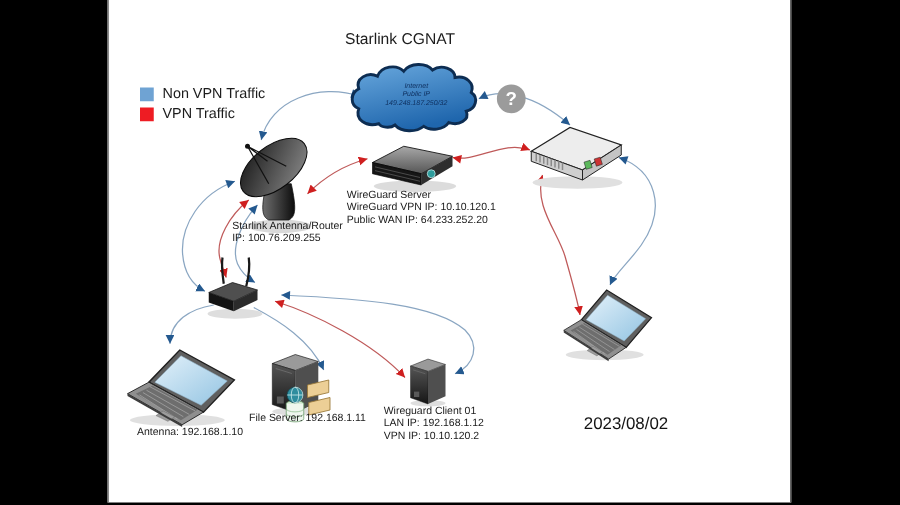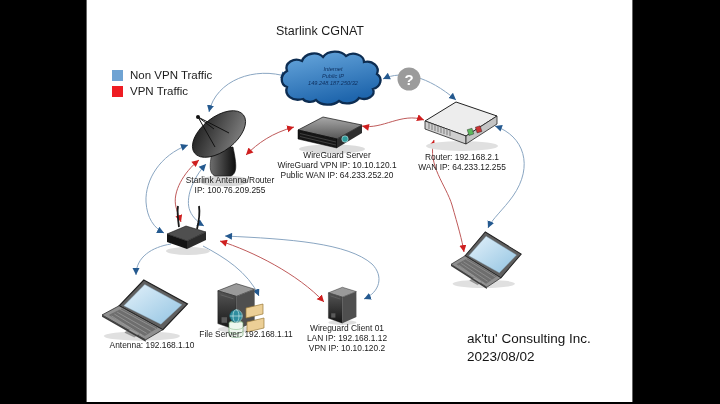--- a/index.html
+++ b/index.html
@@ -6,21 +6,21 @@
   .stage{position:relative;width:720px;height:404px;background:#000;overflow:hidden;
          font-family:"Liberation Sans",sans-serif;}
   .canvas{position:absolute;left:86px;top:0;width:545px;height:402px;background:#fff;
           border-left:1px solid #666;border-right:1px solid #666;}
   .art{position:absolute;left:0;top:0;width:720px;height:404px;}
   .txt{position:absolute;color:#1c1c1c;white-space:nowrap;}
   .center{transform:translateX(-50%);text-align:center;}
   .title{font-size:12.5px;}
   .legend-label{font-size:11.5px;}
   .swatch{position:absolute;width:11px;height:11px;}
-  .lbl{position:absolute;transform:translateX(-50%);text-align:center;
+  .lbl{position:absolute;transform:translateX(-50%);
        font-size:8.4px;line-height:1.2;color:#1a1a1a;white-space:nowrap;}
   .cloudtxt{position:absolute;transform:translateX(-50%);text-align:center;
             font-size:5.6px;font-style:italic;line-height:1.25;color:#0e2f5e;white-space:nowrap;}
   .qmark{position:absolute;transform:translateX(-50%);font-size:15px;font-weight:bold;color:#fff;}
   .footer{position:absolute;font-size:13.5px;line-height:1.32;color:#141414;white-space:nowrap;}
 </style>
 </head>
 <body>
 
 <div class="stage">
@@ -184,38 +184,33 @@
     <div>Starlink Antenna/Router</div>
     <div>IP: 100.76.209.255</div>
   </div>
 
   <div class="lbl" style="left:337px;top:150px">
     <div>WireGuard Server</div>
     <div>WireGuard VPN IP: 10.10.120.1</div>
     <div>Public WAN IP: 64.233.252.20</div>
   </div>
 
-  <div class="lbl" style="left:462px;top:152px">
-    <div>Router: 192.168.2.1</div>
-    <div>WAN IP: 64.233.12.255</div>
-  </div>
 
 
   <div class="lbl" style="left:152px;top:340px">
     <div>Antenna: 192.168.1.10</div>
   </div>
 
   <div class="lbl" style="left:246px;top:329px">
     <div>File Server: 192.168.1.11</div>
   </div>
 
   <div class="lbl" style="left:347px;top:323px">
     <div>Wireguard Client 01</div>
     <div>LAN IP: 192.168.1.12</div>
     <div>VPN IP: 10.10.120.2</div>
   </div>
 
 
   <div class="footer" style="left:467px;top:330px">
-    <div>ak'tu' Consulting Inc.</div>
     <div>2023/08/02</div>
   </div>
 </div>
 
 </body></html>

